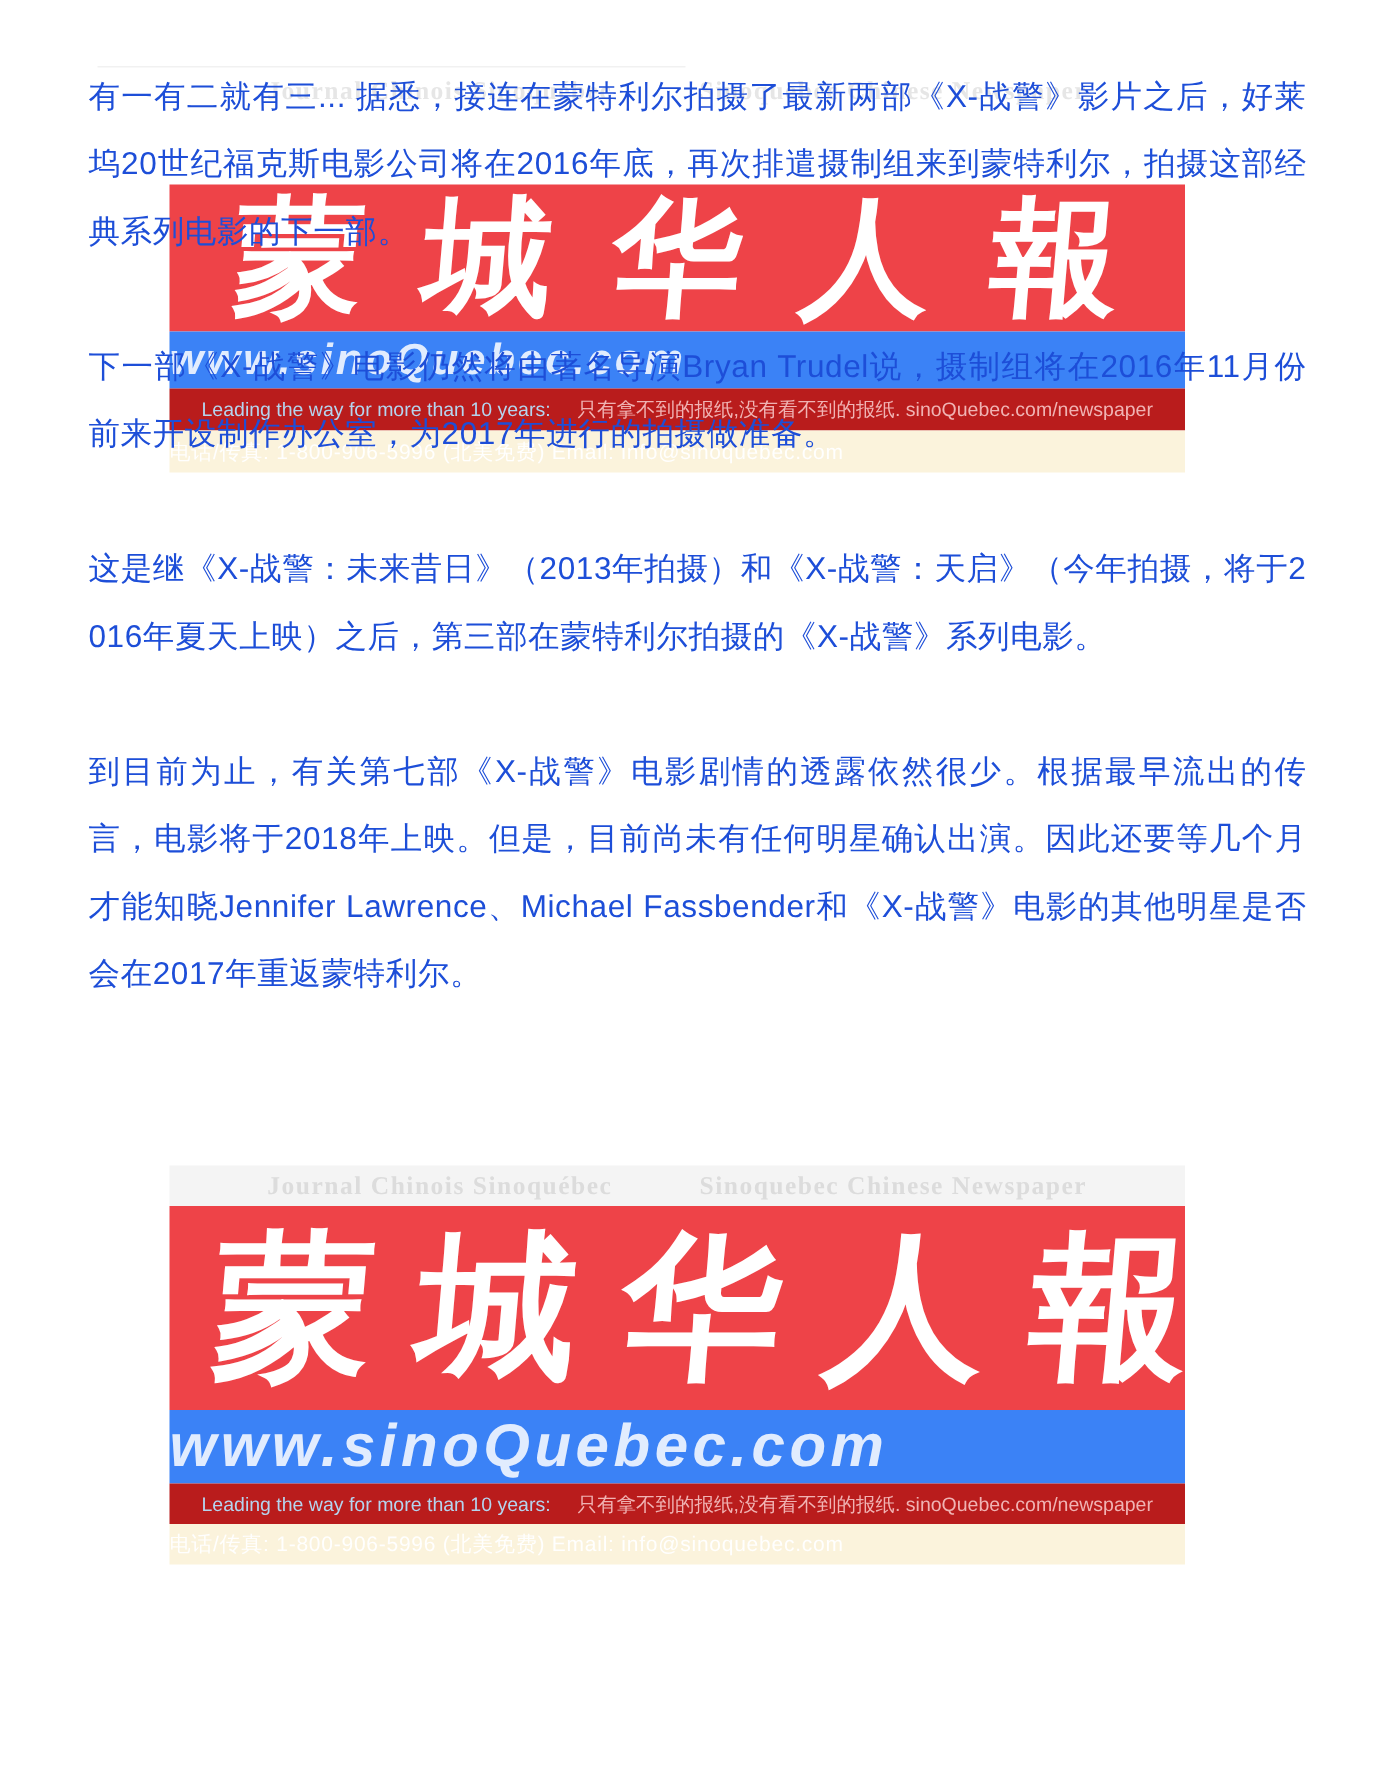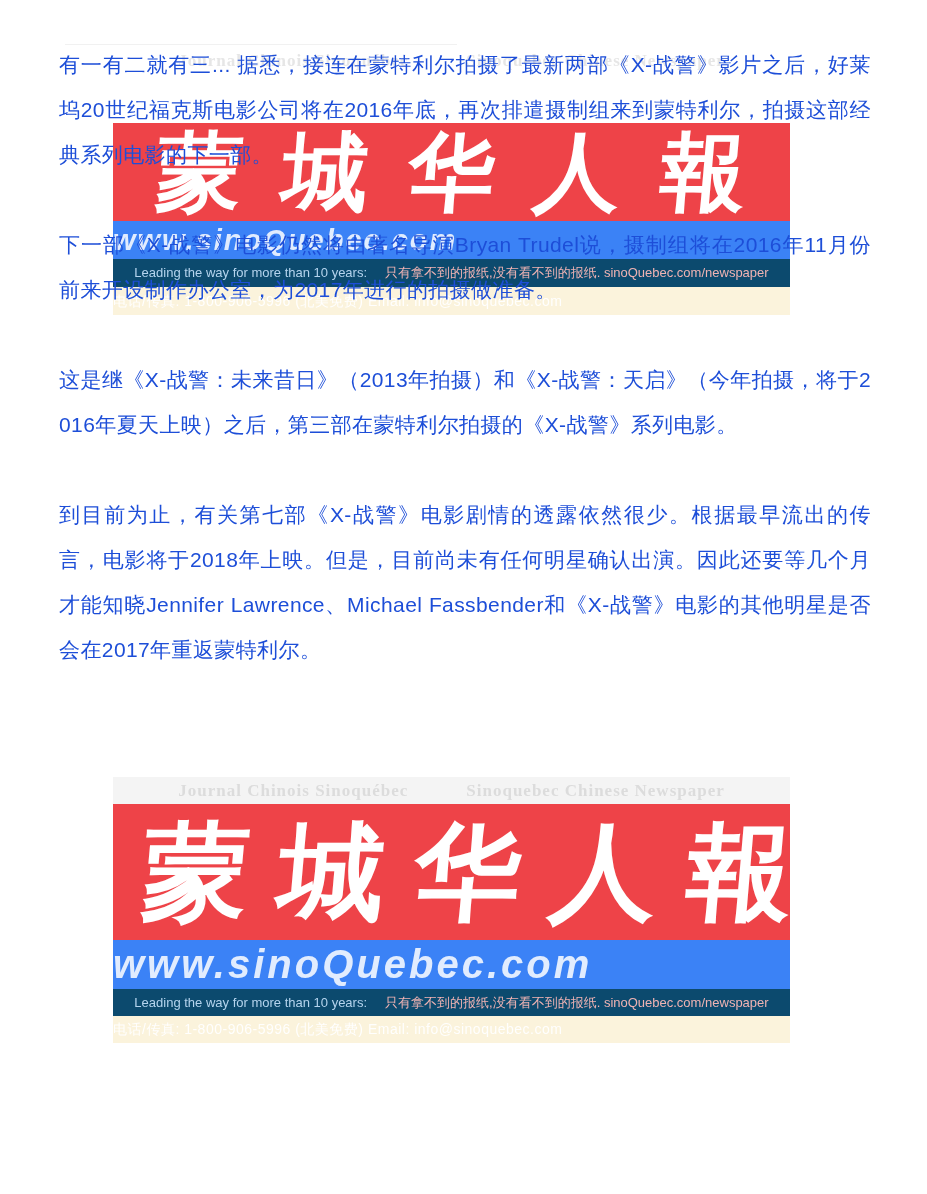--- a/index.html
+++ b/index.html
@@ -24,21 +24,21 @@
   .wm-bottom .band-red{top:27px;height:136px;}
   .masthead{
     display:block;text-align:center;font-weight:900;
     transform:skewX(-5deg);
   }
   .wm-top .masthead{font-size:86px;line-height:98px;letter-spacing:40px;text-indent:40px;}
   .wm-bottom .masthead{font-size:106px;line-height:136px;letter-spacing:30px;text-indent:30px;}
   .band-pink{background:#3b82f6;text-align:left;font-weight:bold;color:rgba(255,255,255,0.85);font-style:italic;}
   .wm-top .band-pink{top:177px;height:38px;font-size:29px;line-height:38px;letter-spacing:2px;}
   .wm-bottom .band-pink{top:163px;height:49px;font-size:40px;line-height:49px;letter-spacing:3px;}
-  .band-tag{background:#0c4a6e;text-align:center;font-size:13px;}
+  .band-tag{background:#b91c1c;text-align:center;font-size:13px;}
   .wm-top .band-tag{top:215px;height:28px;line-height:28px;}
   .wm-bottom .band-tag{top:212px;height:27px;line-height:27px;}
   .tag-en{color:#b5d4ee;margin-right:18px;}
   .tag-zh{color:#f0b3b3;}
   .band-contact{
     background:#fbf3dc;text-align:left;color:rgba(255,255,255,0.96);
     font-size:14px;letter-spacing:0.5px;
   }
   .wm-top .band-contact{top:243px;height:28px;line-height:28px;}
   .wm-bottom .band-contact{top:239px;height:27px;line-height:27px;}

